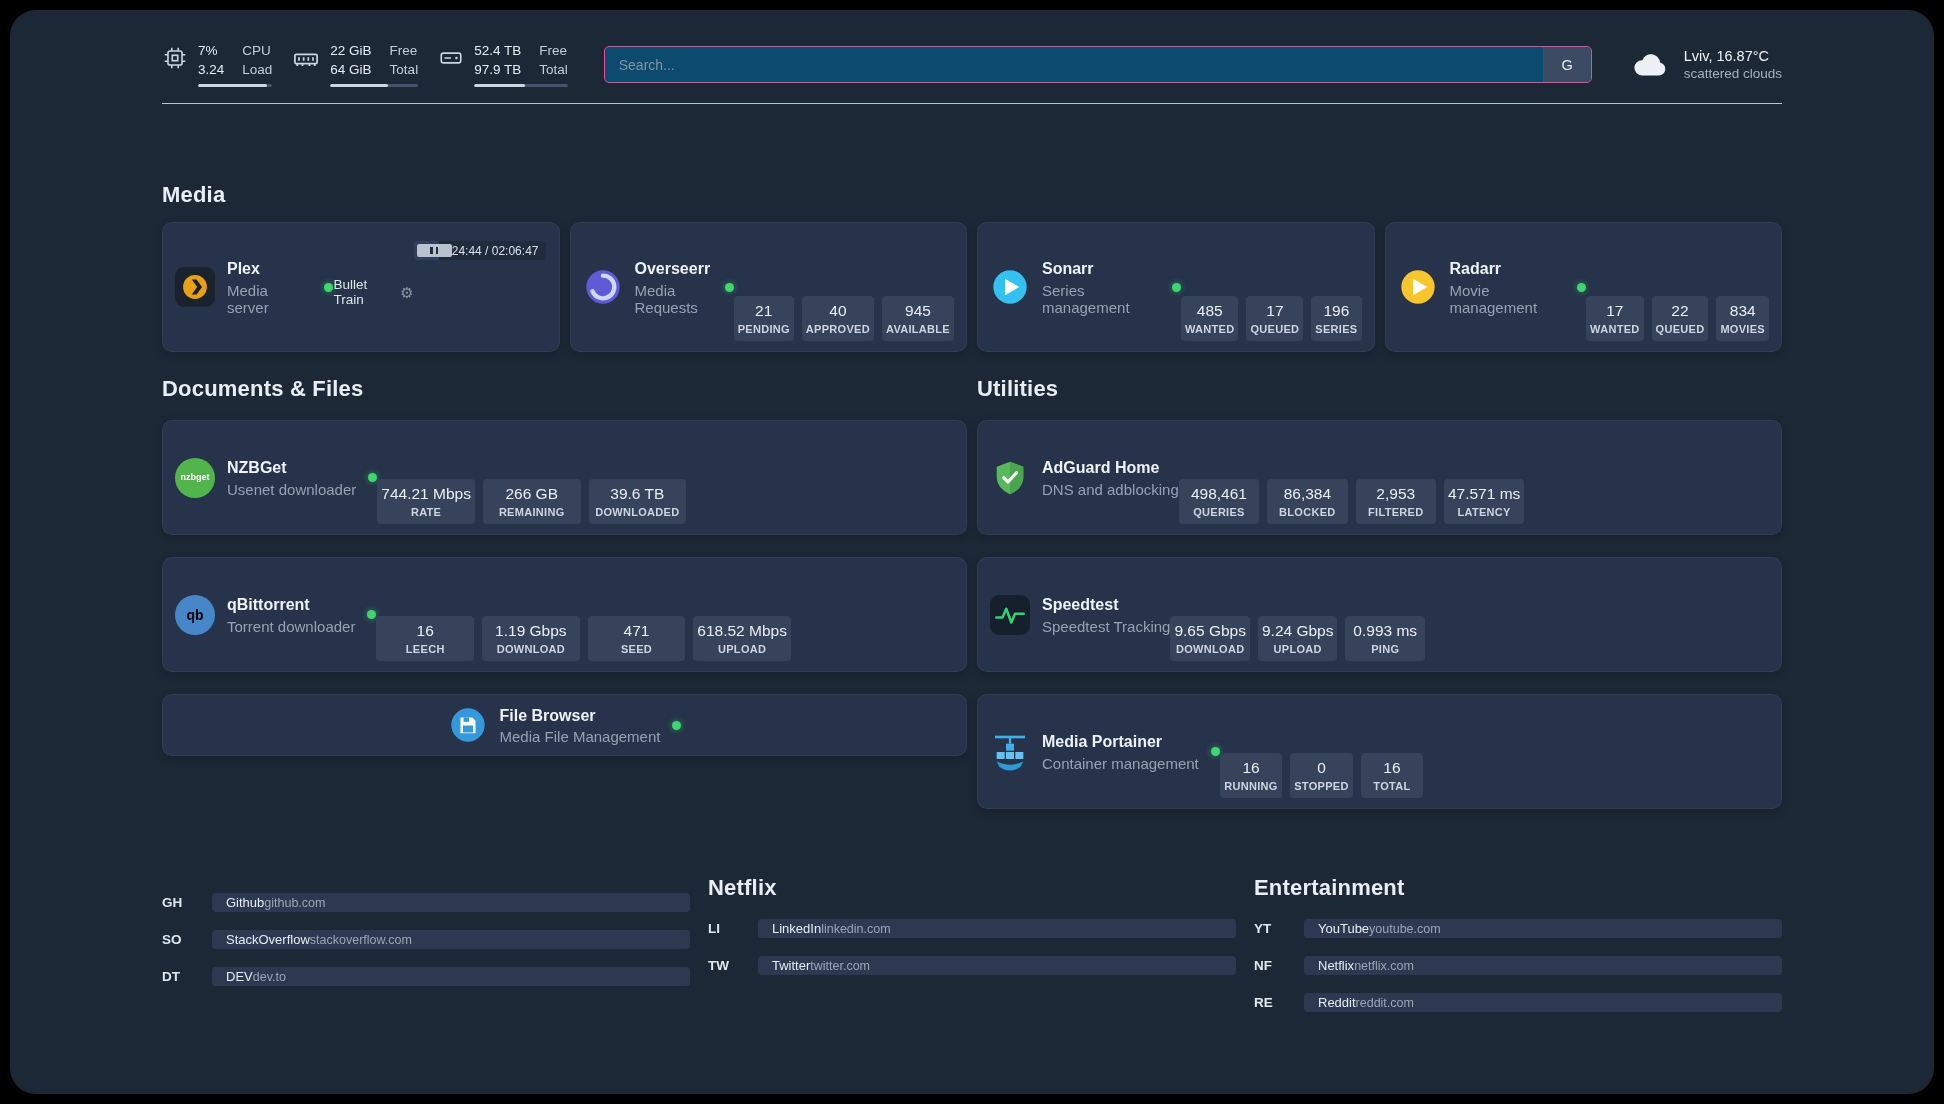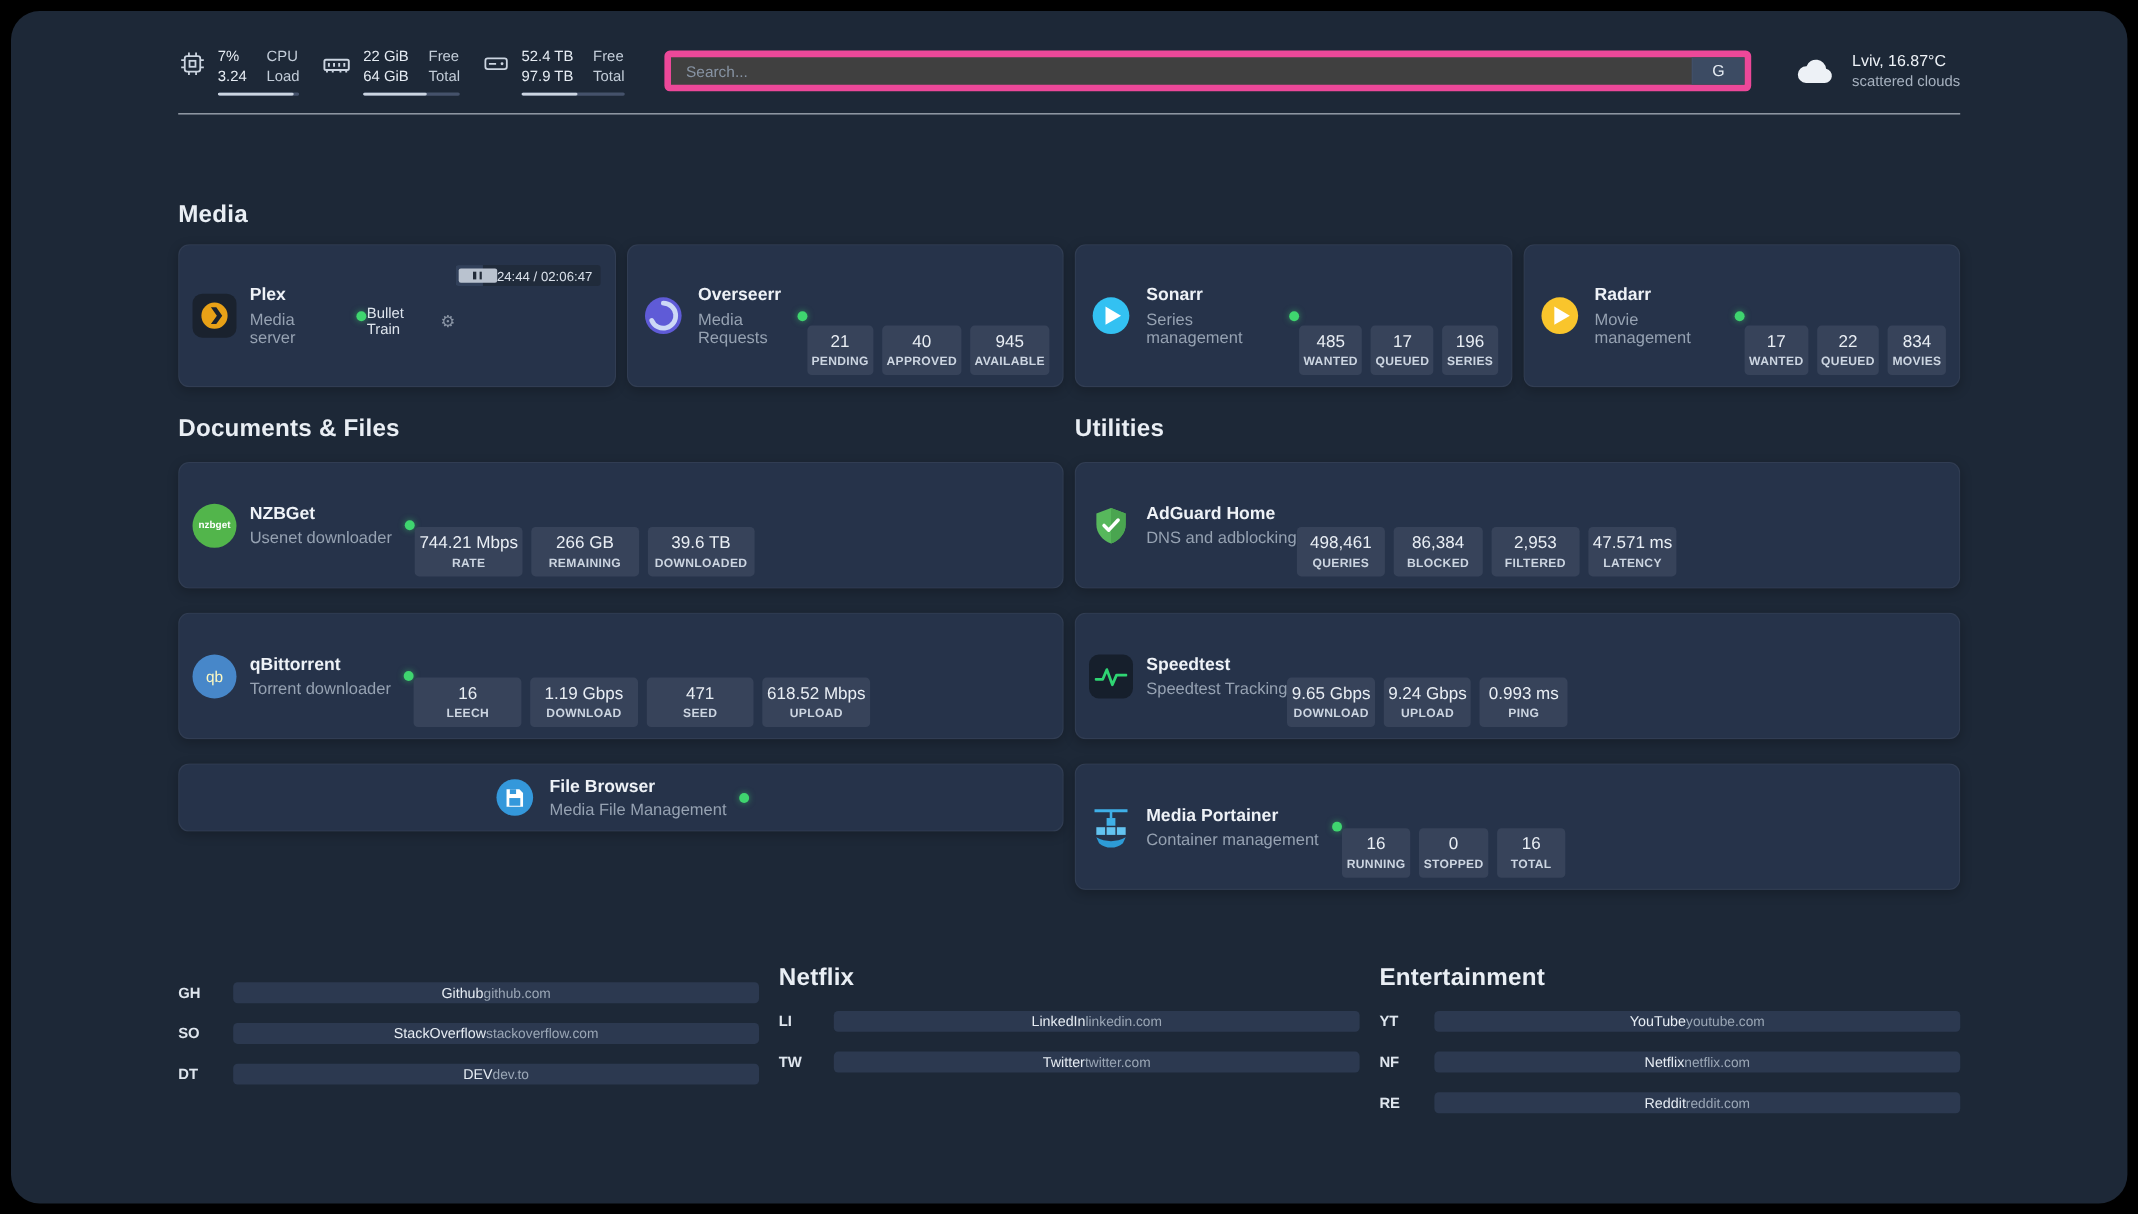--- a/index.html
+++ b/index.html
@@ -11,21 +11,21 @@
   
   .header{display:flex;align-items:center;margin-top:32px}
   .metrics{display:flex;gap:20px}
   .metric{display:flex;gap:10px;align-items:flex-start}
   .metric-icon{margin-top:3px;line-height:0}
   .metric-grid{display:grid;grid-template-columns:auto auto;column-gap:18px;row-gap:1px;font-size:13.5px;line-height:1.35}
   .metric-grid .val{color:#e6ecf3;white-space:nowrap}
   .metric-grid .lab{color:#c3cdd9;white-space:nowrap}
   .metric-bar{height:3px;background:#45526b;border-radius:2px;margin-top:5px;overflow:hidden}
   .metric-bar-fill{height:100%;background:#ccd5e1;border-radius:2px}
-  .search{flex:1;display:flex;margin:0 38px 0 36px;height:37px;border:6px solid #ec4899;border-radius:5px;background:#404040;overflow:hidden}
+  .search{flex:1;display:flex;margin:0 38px 0 36px;height:37px;border:1px solid #ec4899;border-radius:5px;background:#0c4a6e;overflow:hidden}
   .search input{flex:1;background:transparent;border:none;outline:none;color:#dfe6ee;font-size:14px;padding:0 14px;font-family:inherit}
   .search input::placeholder{color:#8793a3}
   .search-btn{width:48px;background:#3c4b63;display:flex;align-items:center;justify-content:center;font-size:14.5px;color:#e6ecf3;border-left:1px solid #41506a;cursor:pointer}
   .weather{display:flex;align-items:flex-end;gap:12px}
   .weather-loc{font-size:14.5px;color:#eef2f7}
   .weather-cond{font-size:13.5px;color:#a6b1bf;margin-top:2px}
   .divider{height:1px;background:#d9e0ea;opacity:.85;margin-top:16px}
 
   
   .section-title{font-size:22px;font-weight:700;color:#e9eef4;letter-spacing:.2px;line-height:26px}
@@ -33,21 +33,21 @@
   .media-grid{display:grid;grid-template-columns:repeat(4,1fr);gap:10px;margin-top:14px}
 
   .card{background:#26334a;border:1px solid rgba(255,255,255,.05);border-radius:10px;padding:10px 12px;box-shadow:0 3px 10px rgba(0,0,0,.22);display:flex;flex-direction:row;cursor:pointer}
   .h-md{min-height:130px}
   .h-sm{min-height:115px}
   .card-fb{min-height:58px;justify-content:center}
   .card-head{display:flex;align-items:center;gap:12px}
   .app-icon{width:40px;height:40px;display:flex;align-items:center;justify-content:center;flex:0 0 auto;line-height:0}
   .circle-icon{width:40px;height:40px;border-radius:50%;display:flex;align-items:center;justify-content:center;line-height:1}
   .nzb{background:#52b54b;color:#fff;font-size:9px;font-weight:700}
-  .qbt{background:#4787c9;color:#fef9c3;font-size:14px;font-weight:400}
+  .qbt{background:#4787c9;color:#000000;font-size:14px;font-weight:700}
   .plex-tile{background:#1a222e;border-radius:9px}
   .st-tile{background:#161f2c;border-radius:9px}
   .app-name{font-size:16px;font-weight:700;color:#eef2f7;line-height:1.2}
   .app-sub{font-size:15px;color:#96a2b2;margin-top:3px}
   .status-dot{width:9px;height:9px;border-radius:50%;background:#3fd56f;margin-left:auto;flex:0 0 auto;box-shadow:0 0 6px rgba(63,213,111,.55)}
   .stats{display:grid;gap:8px;margin-top:auto}
   .cols-3{grid-template-columns:repeat(3,1fr)}
   .cols-4{grid-template-columns:repeat(4,1fr)}
   .stat{background:#37435a;border-radius:4px;padding:6px 4px;text-align:center}
   .stat-value{font-size:15.5px;color:#e9eef4;white-space:nowrap}
@@ -64,21 +64,21 @@
 
   
   .two-col{display:grid;grid-template-columns:1fr 1fr;gap:10px;margin-top:24px}
   .col-cards{display:flex;flex-direction:column;gap:22px;margin-top:18px}
 
   
   .bookmarks{display:grid;grid-template-columns:repeat(3,1fr);gap:18px;margin-top:66px}
   .bm-rows{margin-top:18px;display:flex;flex-direction:column;gap:18px}
   .bm-row{display:flex;align-items:center;gap:14px}
   .bm-abbr{width:36px;font-size:13.5px;font-weight:700;color:#dfe6ee;flex:0 0 auto}
-  .bm-pill{flex:1;height:19px;background:#2c3950;border-radius:4px;display:flex;align-items:center;justify-content:center;padding:0 14px;cursor:pointer}
+  .bm-pill{flex:1;height:19px;background:#2c3950;border-radius:4px;display:flex;align-items:center;justify-content:flex-start;padding:0 14px;cursor:pointer}
   .bm-name{font-size:13px;color:#e6ecf3}
   .bm-domain{font-size:12.5px;color:#9aa6b5}
 </style>
 </head>
 <body>
 
 <div class="panel">
   <div class="content">
 
     <div class="header">

